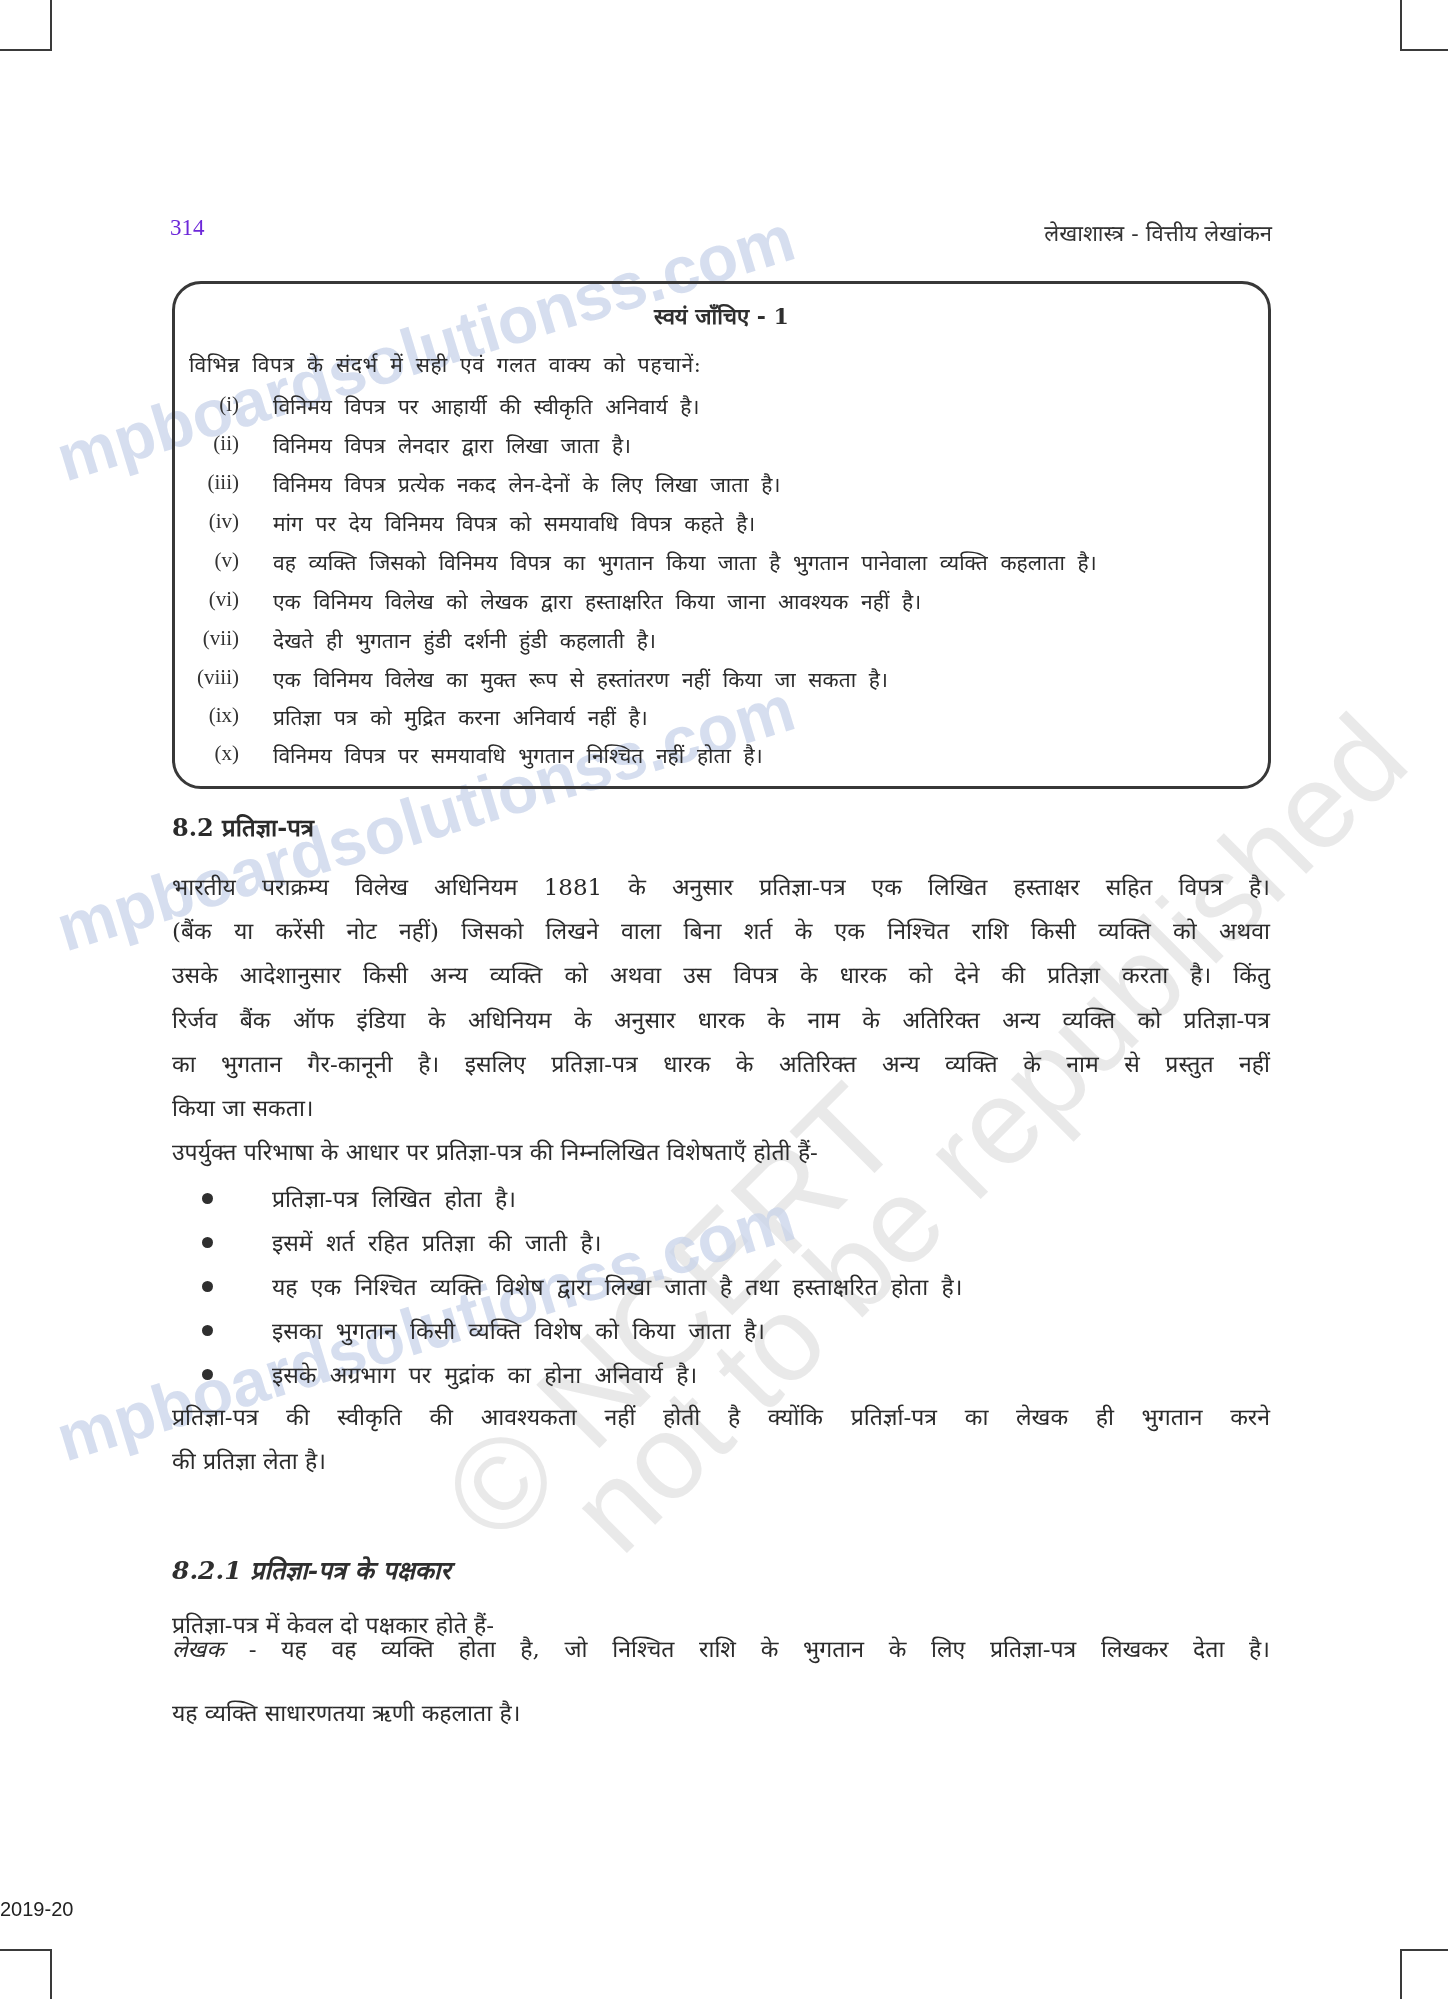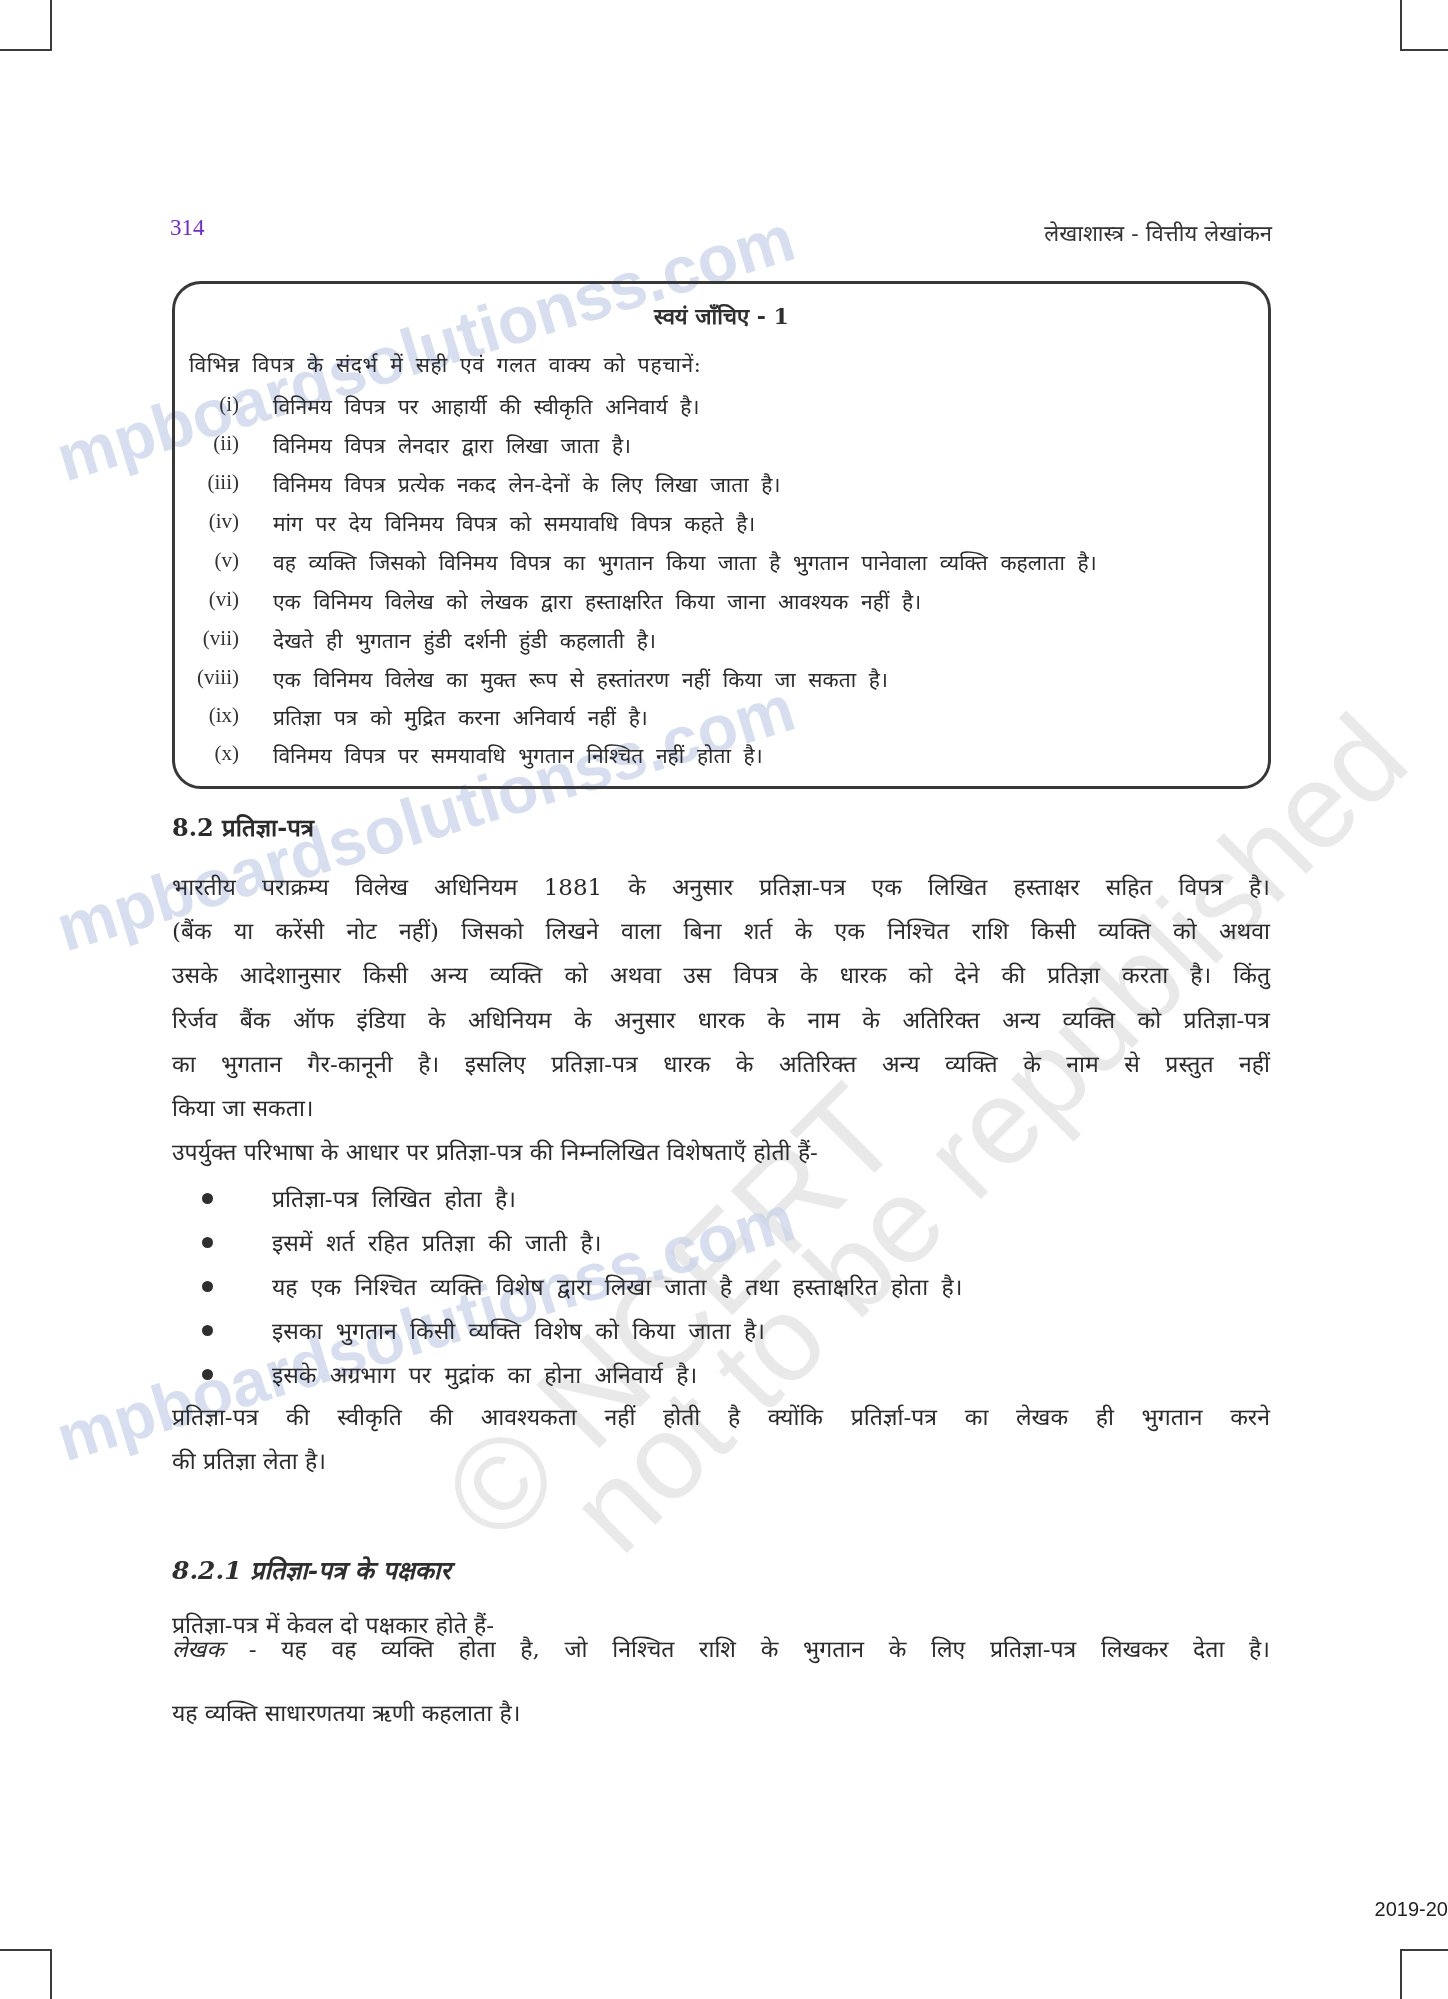--- a/index.html
+++ b/index.html
@@ -18,21 +18,21 @@
   .box-item .txt { position:absolute; left:98px; top:0; white-space:nowrap; }
   .h2 { position:absolute; left:172px; top:810px; font-size:24px; font-weight:bold; color:#2b2b2b; }
   .para-line { position:absolute; left:172px; width:1098px; font-size:23px; line-height:30px;
                text-align:justify; text-align-last:justify; white-space:nowrap; }
   .para-line.last { text-align-last:left; }
   .para-line span { display:inline; }
   .bullet { position:absolute; left:202px; height:30px; font-size:23px; }
   .bullet .dot { position:absolute; left:0; top:11px; width:11px; height:11px; border-radius:50%; background:#2f2f2f; }
   .bullet .btxt { position:absolute; left:70px; top:0; white-space:nowrap; word-spacing:6px; }
   .h3 { position:absolute; left:172px; top:1552px; font-size:25px; font-style:italic; font-weight:bold; color:#2f2f2f; }
-  .footer { position:absolute; left:0; right:0; top:1898px; text-align:right;
+  .footer { position:absolute; left:0; right:0; top:1898px; text-align:left;
             font-family:"Liberation Sans", sans-serif; font-size:20px; color:#222; }
   .wm { position:absolute; font-family:"Liberation Sans", sans-serif; font-weight:bold;
         color:#c9d4ea; opacity:0.75; transform-origin:left bottom; white-space:nowrap; pointer-events:none; }
   .wm-gray { position:absolute; font-family:"Liberation Sans", sans-serif; color:#e4e4e4;
              opacity:0.8; transform-origin:left bottom; white-space:nowrap; pointer-events:none; }
 </style>
 </head>
 <body>
 
 <div class="crop" style="left:50px;top:0;width:2px;height:51px;"></div>

